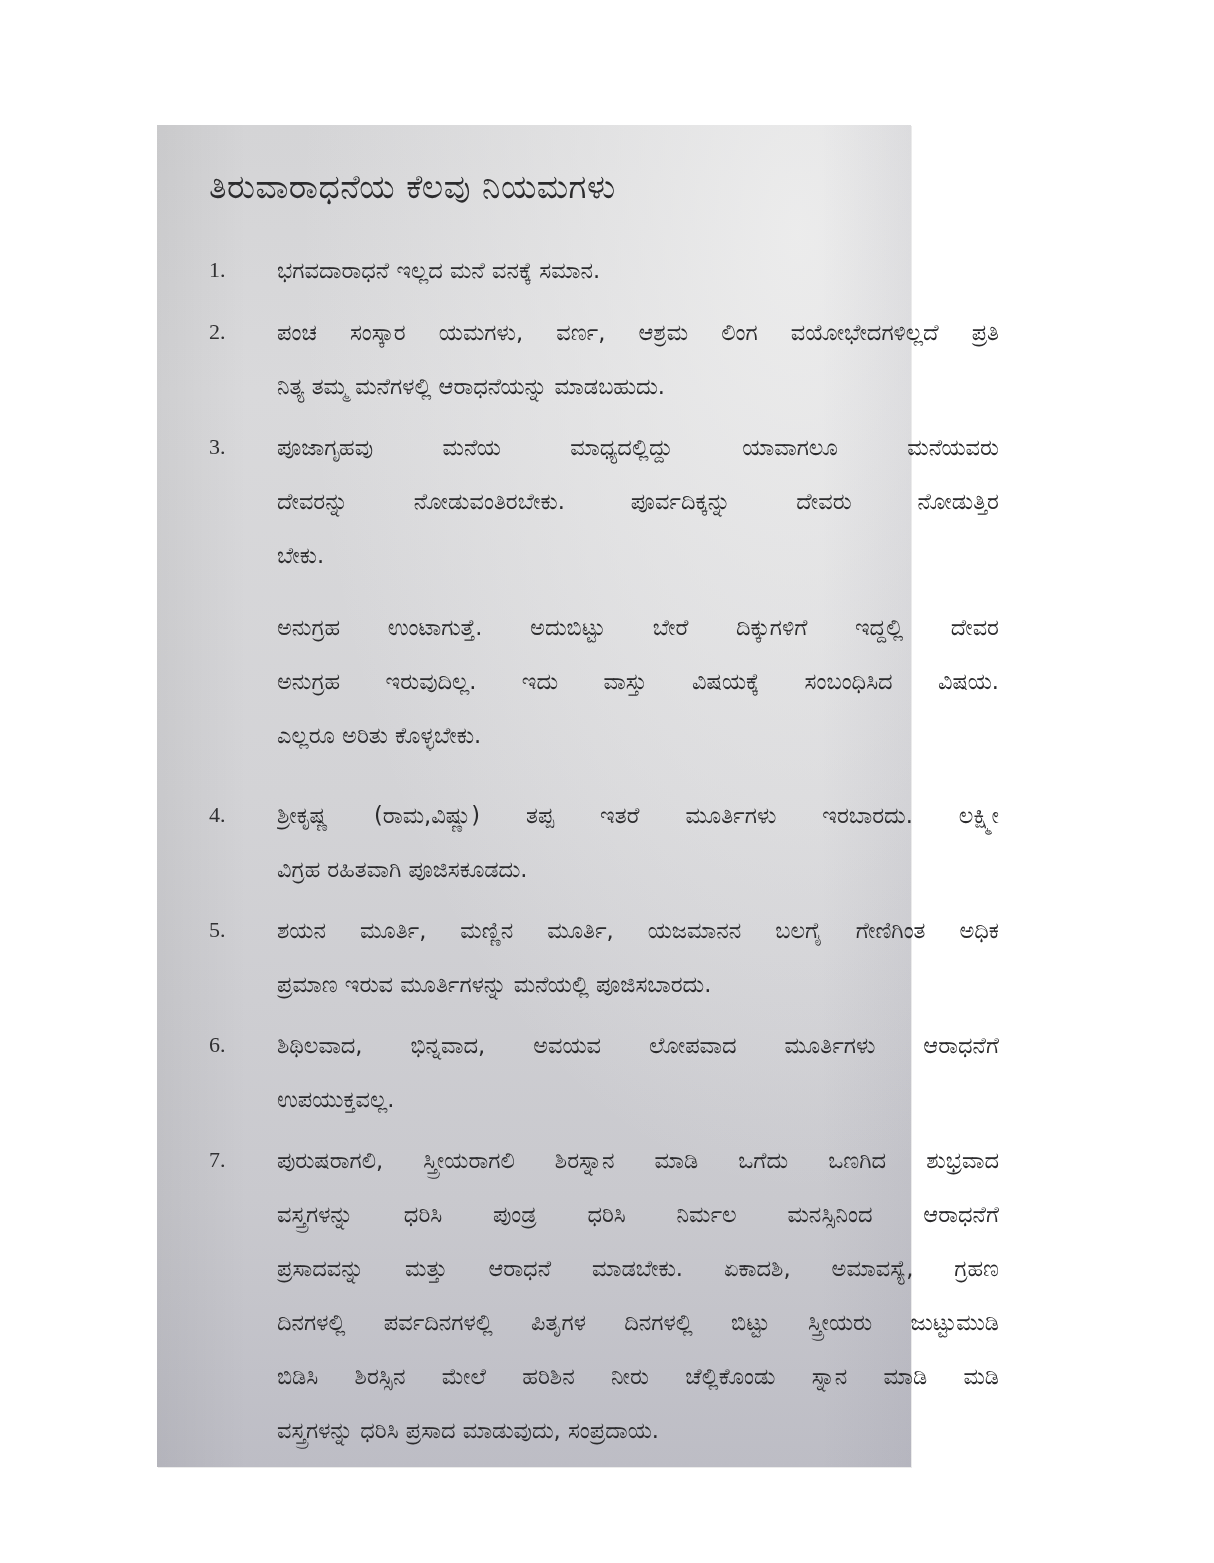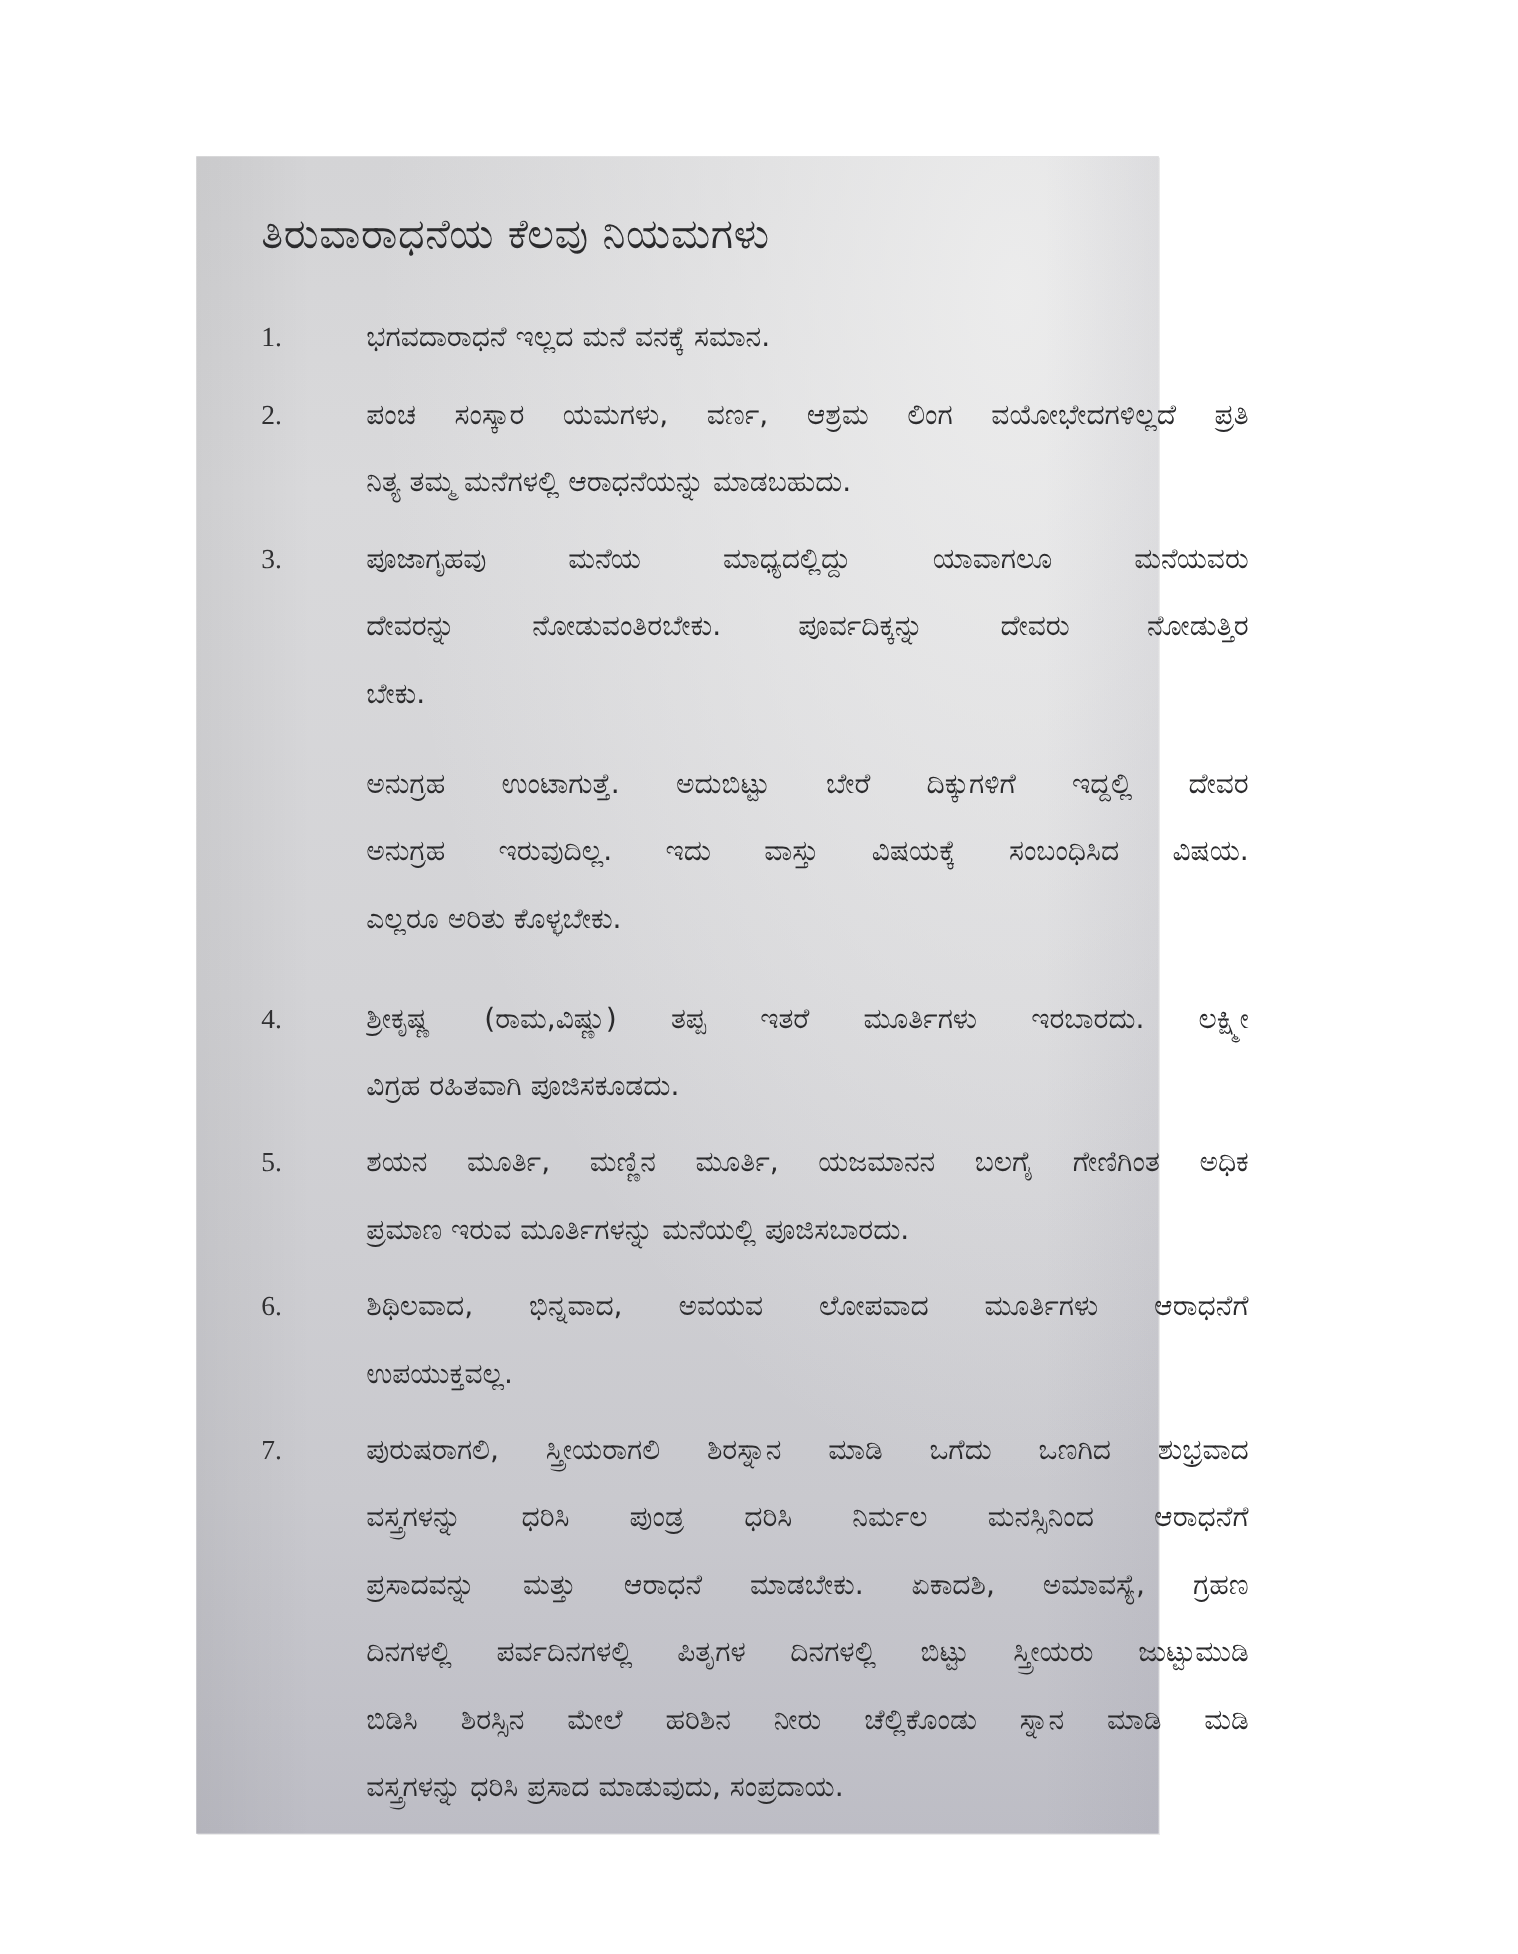--- a/index.html
+++ b/index.html
@@ -18,21 +18,20 @@
       position: absolute;
       left: 157px;
       top: 125px;
       width: 754px;
       height: 1342px;
       background:
         radial-gradient(ellipse at 85% 8%, rgba(238,238,238,0.9) 0%, rgba(225,225,227,0) 55%),
         linear-gradient(180deg, #d4d4d6 0%, #d9d9db 20%, #d3d3d6 50%, #c9c9ce 80%, #bdbdc5 100%);
       box-shadow: 1px 1px 0 rgba(0,0,0,0.08);
       color: #2a2a2c;
-      padding-left: 16px;
     }
     .page-shade {
       position: absolute;
       inset: 0;
       background: linear-gradient(90deg, rgba(0,0,0,0.05) 0%, rgba(0,0,0,0) 12%, rgba(0,0,0,0) 88%, rgba(60,60,90,0.06) 100%);
       pointer-events: none;
     }
     .title {
       position: absolute;
       left: 52px;
@@ -61,21 +60,20 @@
     }
     .rule .body {
       margin-left: 68px;
       width: 722px;
     }
     .rule .line {
       height: 54px;
       line-height: 54px;
       white-space: nowrap;
       overflow: visible;
-      margin-left: 16px;
     }
     .rule .line.justify {
       text-align: justify;
       text-align-last: justify;
       white-space: normal;
       overflow: hidden;
     }
     .rule .para {
       margin-top: 18px;
     }

